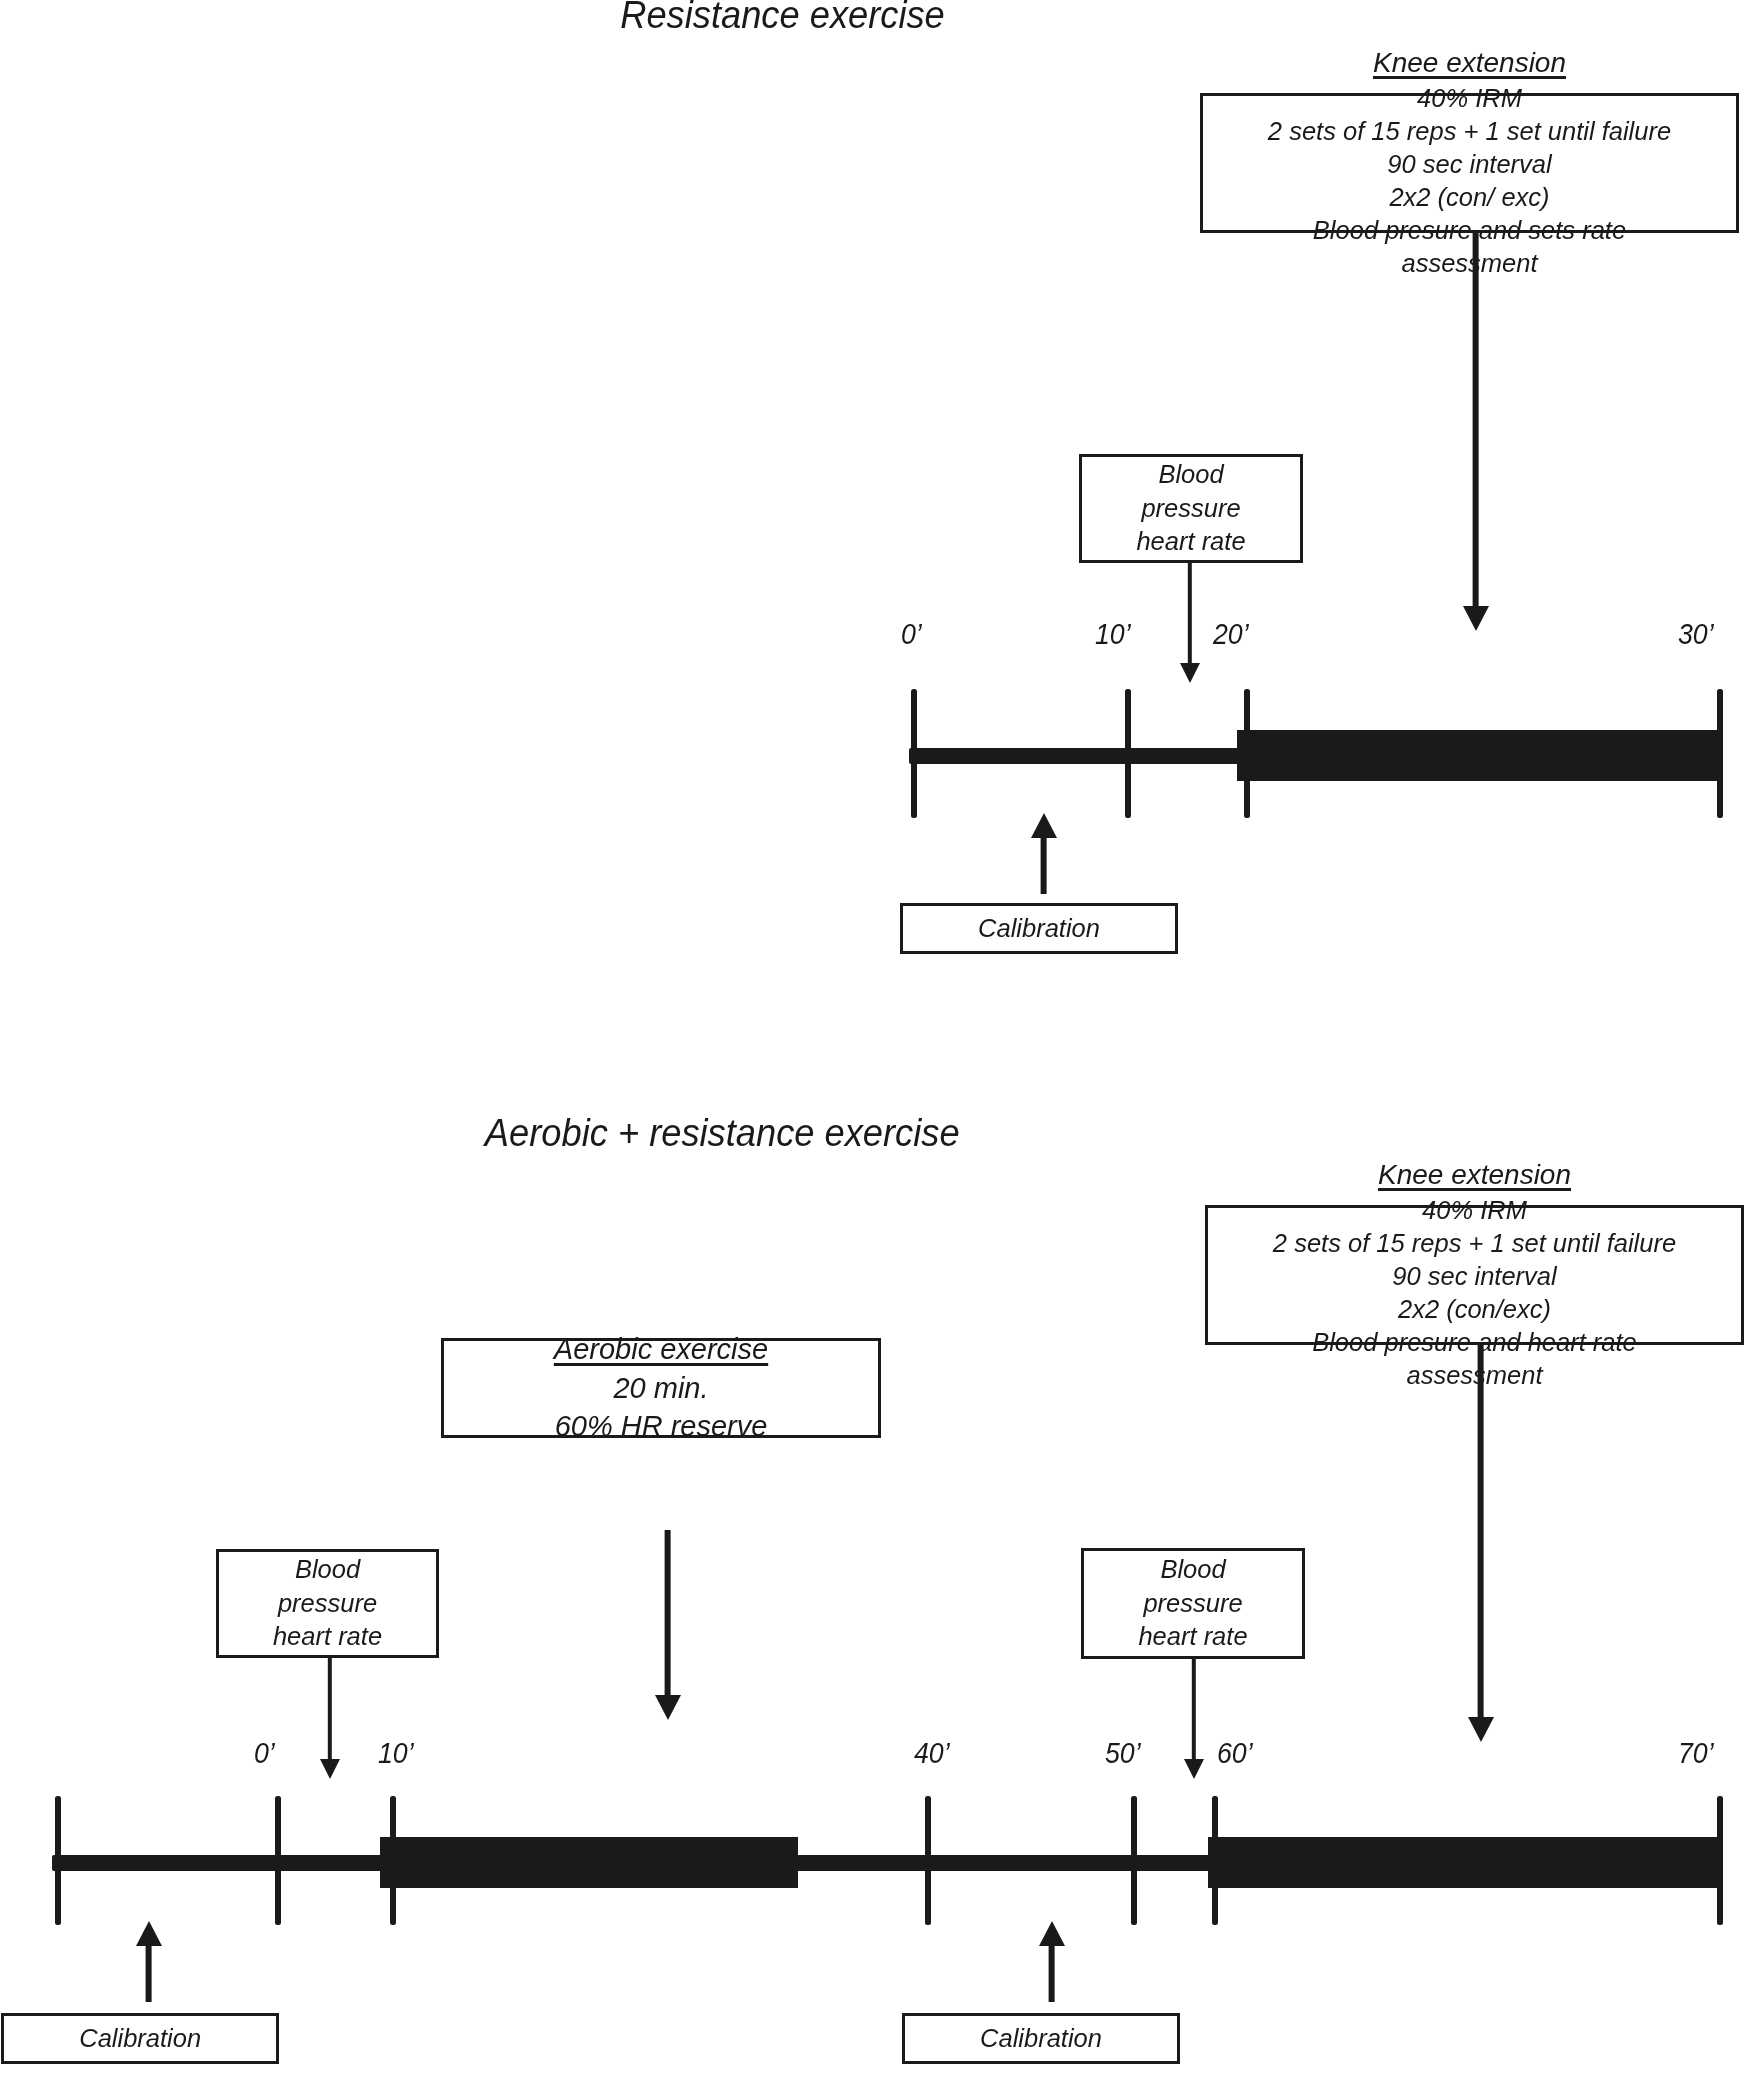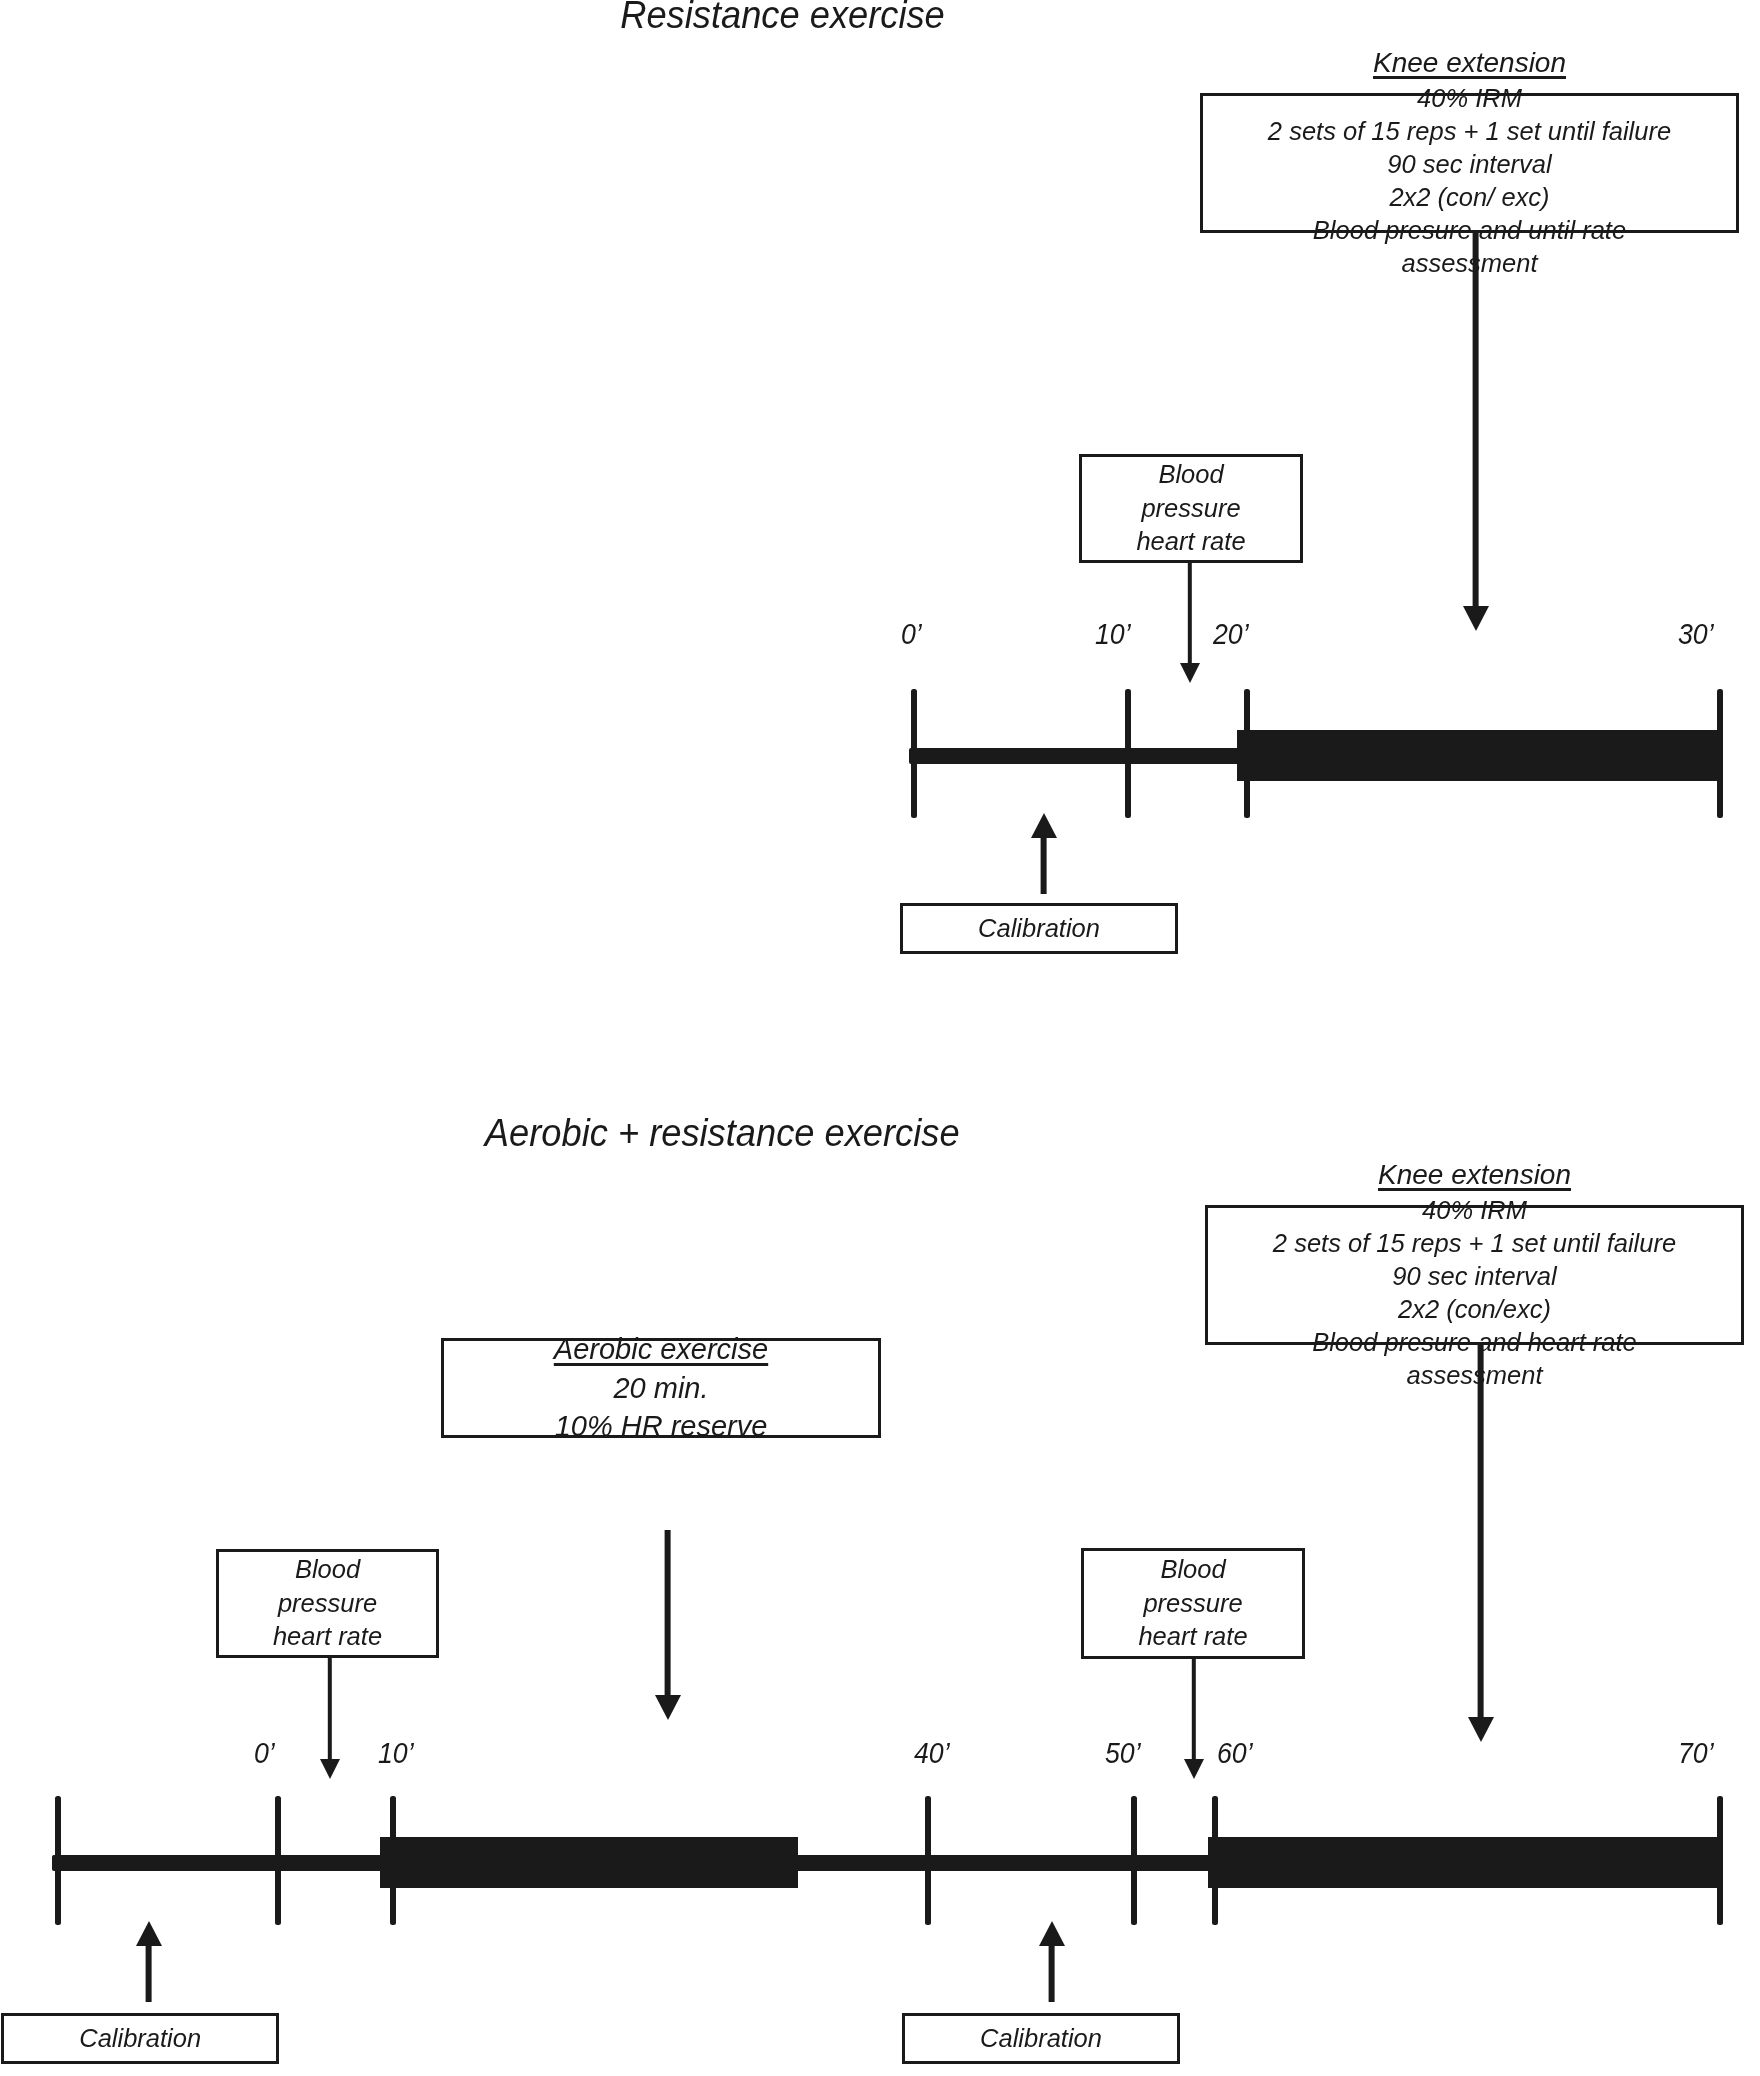--- a/index.html
+++ b/index.html
@@ -113,21 +113,21 @@
 <div id="canvas">
 
   <div class="section-title" style="left:608px; top:-5px;">Resistance exercise</div>
 
   <div class="box box-knee" style="left:1200px; top:93px; width:539px; height:140px;">
     <span class="ln hdr">Knee extension</span>
     <span class="ln">40% IRM</span>
     <span class="ln">2 sets of 15 reps + 1 set until failure</span>
     <span class="ln">90 sec interval</span>
     <span class="ln">2x2 (con/ exc)</span>
-    <span class="ln">Blood presure and until rate</span>
+    <span class="ln">Blood presure and sets rate</span>
     <span class="ln">assessment</span>
   </div>
 
   <div class="arrow down med" style="left:1462px; top:233px; width:27px; height:398px;">
     <span class="shaft" style="top:0; height:373px;"></span>
     <span class="head"></span>
   </div>
 
   <div class="box box-bphr" style="left:1079px; top:454px; width:224px; height:109px;">
     <span class="ln">Blood</span>
@@ -176,21 +176,21 @@
   </div>
 
   <div class="arrow down med" style="left:1467px; top:1344px; width:27px; height:398px;">
     <span class="shaft" style="top:0; height:373px;"></span>
     <span class="head"></span>
   </div>
 
   <div class="box box-aerobic" style="left:441px; top:1338px; width:440px; height:100px;">
     <span class="ln hdr">Aerobic exercise</span>
     <span class="ln">20 min.</span>
-    <span class="ln">10% HR reserve</span>
+    <span class="ln">60% HR reserve</span>
   </div>
 
   <div class="arrow down med" style="left:654px; top:1530px; width:27px; height:190px;">
     <span class="shaft" style="top:0; height:165px;"></span>
     <span class="head"></span>
   </div>
 
   <div class="box box-bphr" style="left:216px; top:1549px; width:223px; height:109px;">
     <span class="ln">Blood</span>
     <span class="ln">pressure</span>

